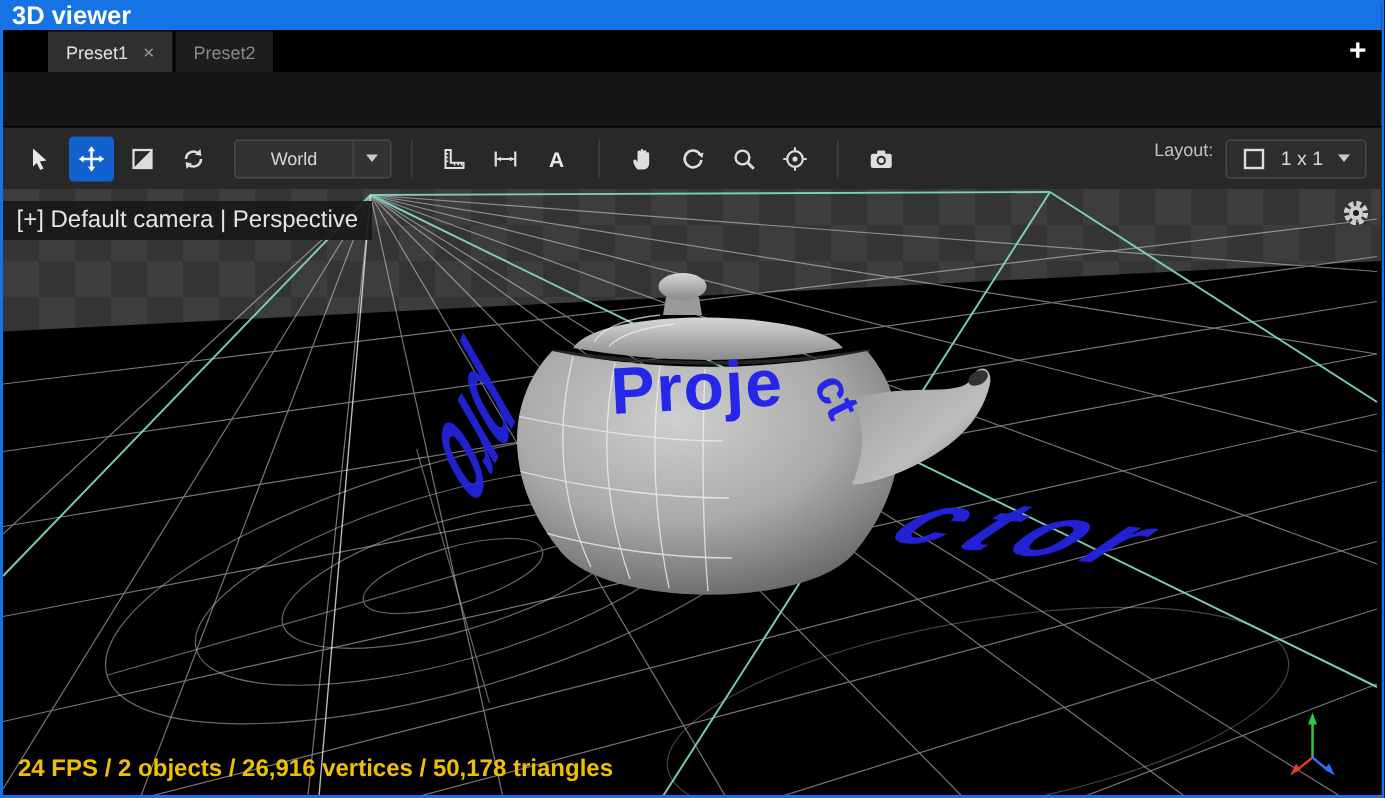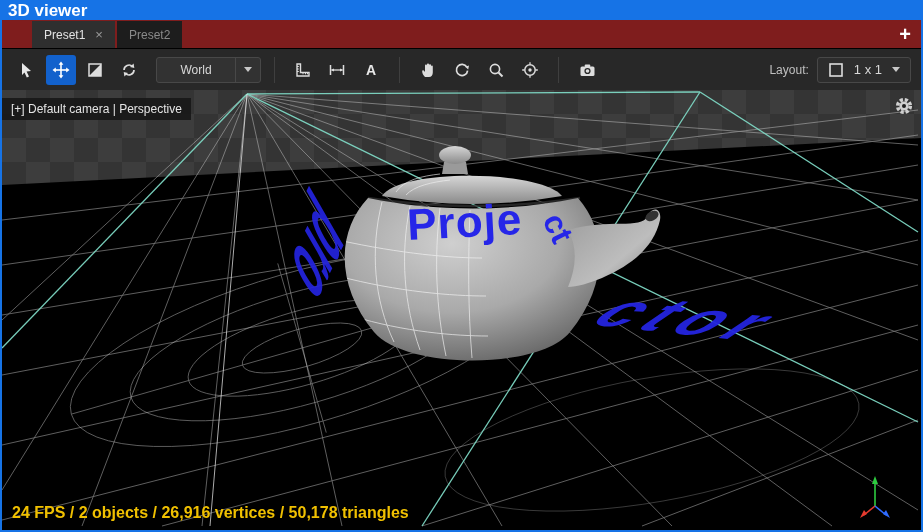--- a/index.html
+++ b/index.html
@@ -4,57 +4,57 @@
 <style>
   * { margin:0; padding:0; box-sizing:border-box; }
   html,body { width:923px; height:532px; overflow:hidden; background:#000;
               font-family:"Liberation Sans", sans-serif; }
   .window { width:923px; height:532px; border:2px solid #1673e6; display:flex;
             flex-direction:column; background:#151515; }
   
   .titlebar { height:18px; background:#1673e6; color:#fff; font-size:17px;
               line-height:17px; padding-left:6px; flex:0 0 auto;font-weight:bold; }
   
-  .tabbar { height:28px; background:#7f1d1d; display:flex; align-items:flex-end;
+  .tabbar { height:28px; background:#000000; display:flex; align-items:flex-end;
             position:relative; flex:0 0 auto; }
   .tabbar .spacer { width:30px; }
   .tab { height:27px; padding:0 12px; display:flex; align-items:center; gap:10px;
          font-size:12px; cursor:default; }
   .tab.active { background:#2f2f2f; color:#e2e2e2; }
   .tab.inactive { background:#1d1d1d; color:#8a8a8a; margin-left:2px;text-align:center; }
   .tab .close { color:#9a9a9a; font-size:13px; line-height:1; }
   .add-btn { position:absolute; right:10px; top:2px; color:#fff; font-size:20px;
              font-weight:bold; line-height:24px; }
   
   .toolbar { height:42px; background:#282828; display:flex; align-items:center;
-             padding:0 10px; gap:4px; flex:0 0 auto; border-top:1px solid #000; }
+             padding:0 10px; gap:4px; flex:0 0 auto; border-top:1px solid #000;margin-top:36px; }
   .tool-btn { width:30px; height:30px; display:flex; align-items:center;
               justify-content:center; border-radius:3px; flex:0 0 auto; }
   .tool-btn.active { background:#1261cc; }
   .tb-sep { width:1px; height:26px; background:#3f3f3f; margin:0 9px; flex:0 0 auto; }
   .dropdown { height:26px; background:#323232; border:1px solid #484848;
               border-radius:3px; display:flex; align-items:center; color:#d8d8d8;
               font-size:12px; flex:0 0 auto; }
   .dd-main { padding:0 16px; min-width:78px; text-align:center; }
   .dd-div { width:1px; height:24px; background:#484848; }
   .dd-caret-box { width:24px; display:flex; justify-content:center; }
   .caret { width:0; height:0; border-left:4px solid transparent;
            border-right:4px solid transparent; border-top:5px solid #c8c8c8; }
   .a-glyph { color:#e8e8e8; font-size:14px; font-weight:bold; }
-  .right-group { margin-left:auto; display:flex; align-items:center; gap:8px; }
+  .right-group { margin-left:auto; display:flex; gap:8px; }
   .layout-label { color:#c0c0c0; font-size:12px; }
   .layout-btn { height:26px; border:1px solid #484848; background:#2d2d2d;
                 border-radius:3px; display:flex; align-items:center; gap:10px;
                 padding:0 10px; color:#d8d8d8; font-size:13px; }
   
   .viewport { flex:1 1 auto; position:relative; background:#000; overflow:hidden; }
   .scene-svg { position:absolute; inset:0; }
   svg text { font-family:"Liberation Sans", sans-serif; }
   .cam-overlay { position:absolute; left:0; top:8px; background:rgba(24,24,24,.92);
-                 color:#e4e4e4; font-size:12px; padding:4px 9px; }
+                 color:#e4e4e4; font-size:16px; padding:4px 9px; }
   .gear { position:absolute; right:8px; top:7px; }
   .stats { position:absolute; left:10px; bottom:8px; color:#f0c000; font-size:16px;
            font-weight:bold; }
   .gizmo { position:absolute; right:24px; bottom:6px; }
 </style>
 </head>
 <body>
 
 <div class="window">
 

